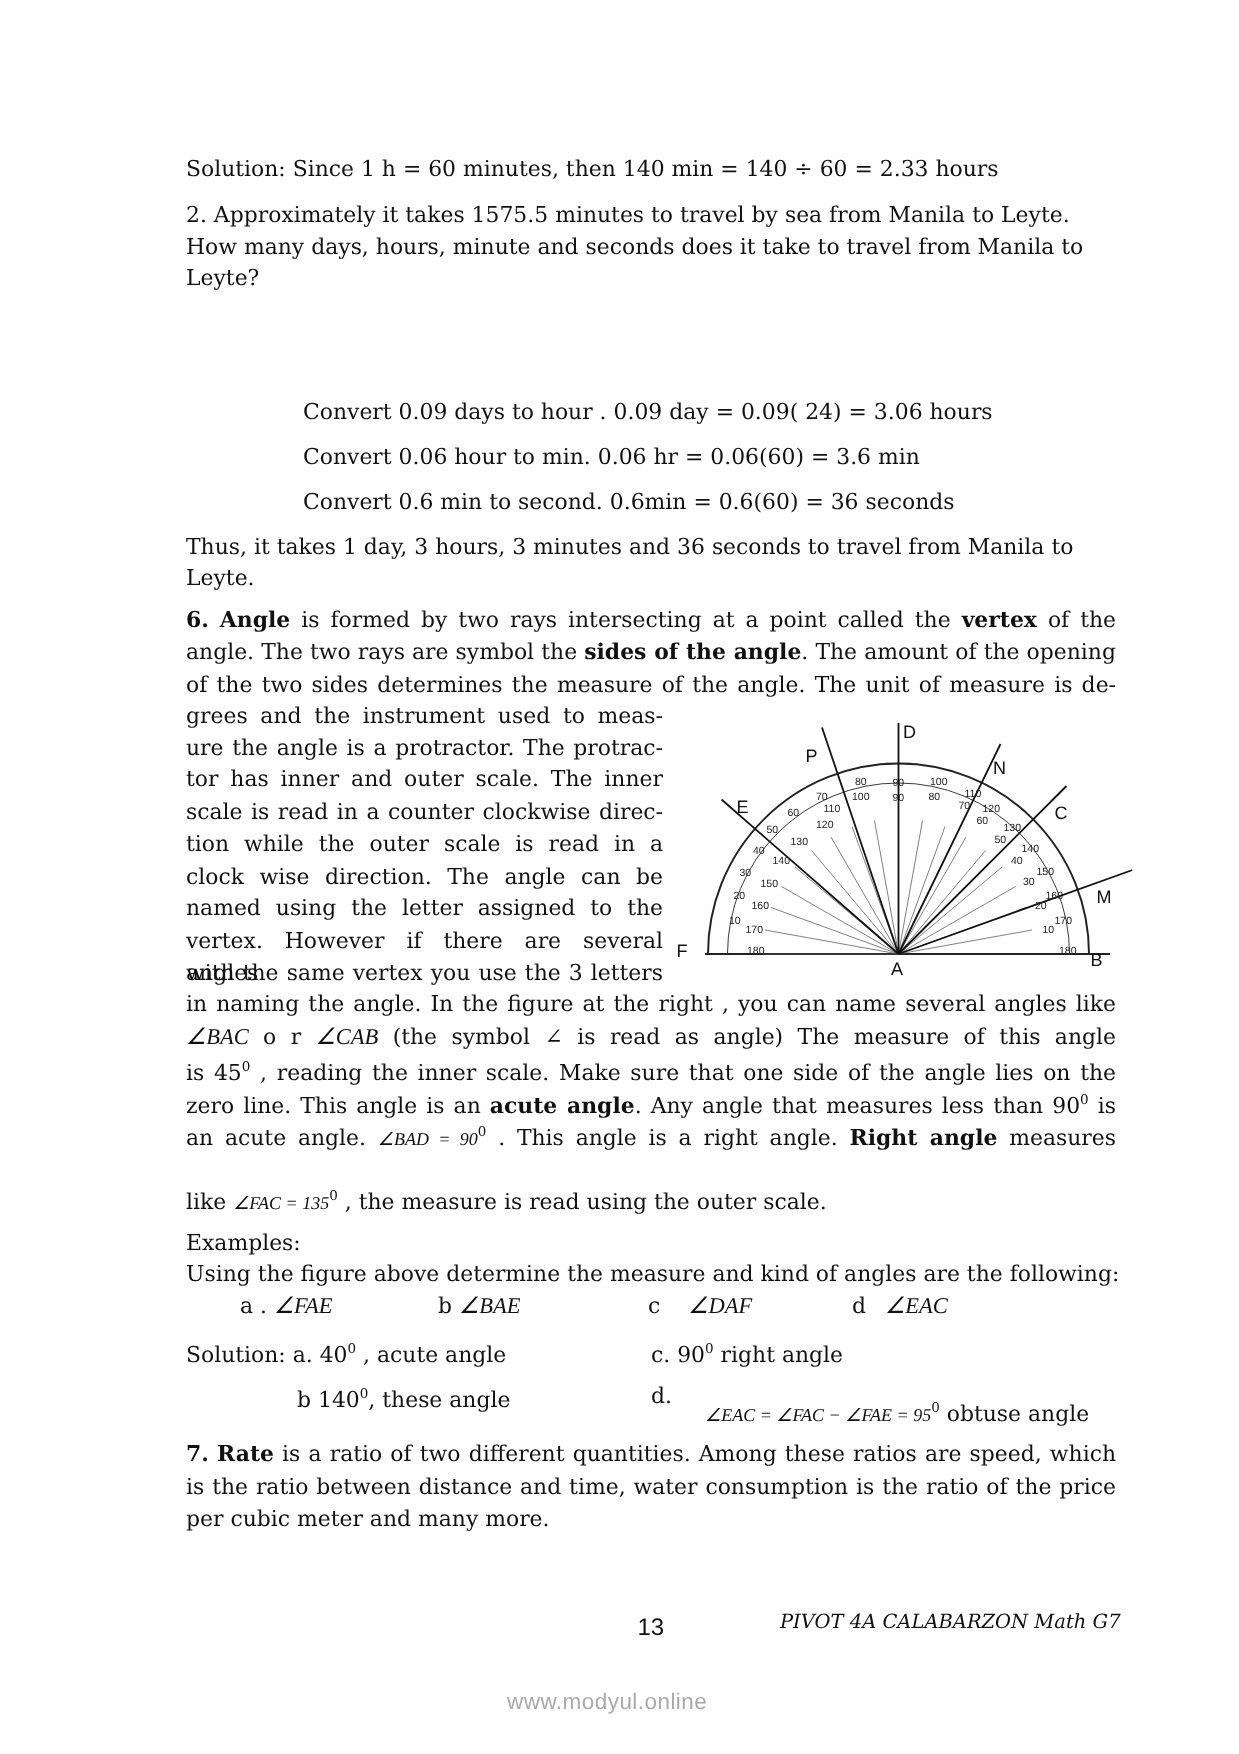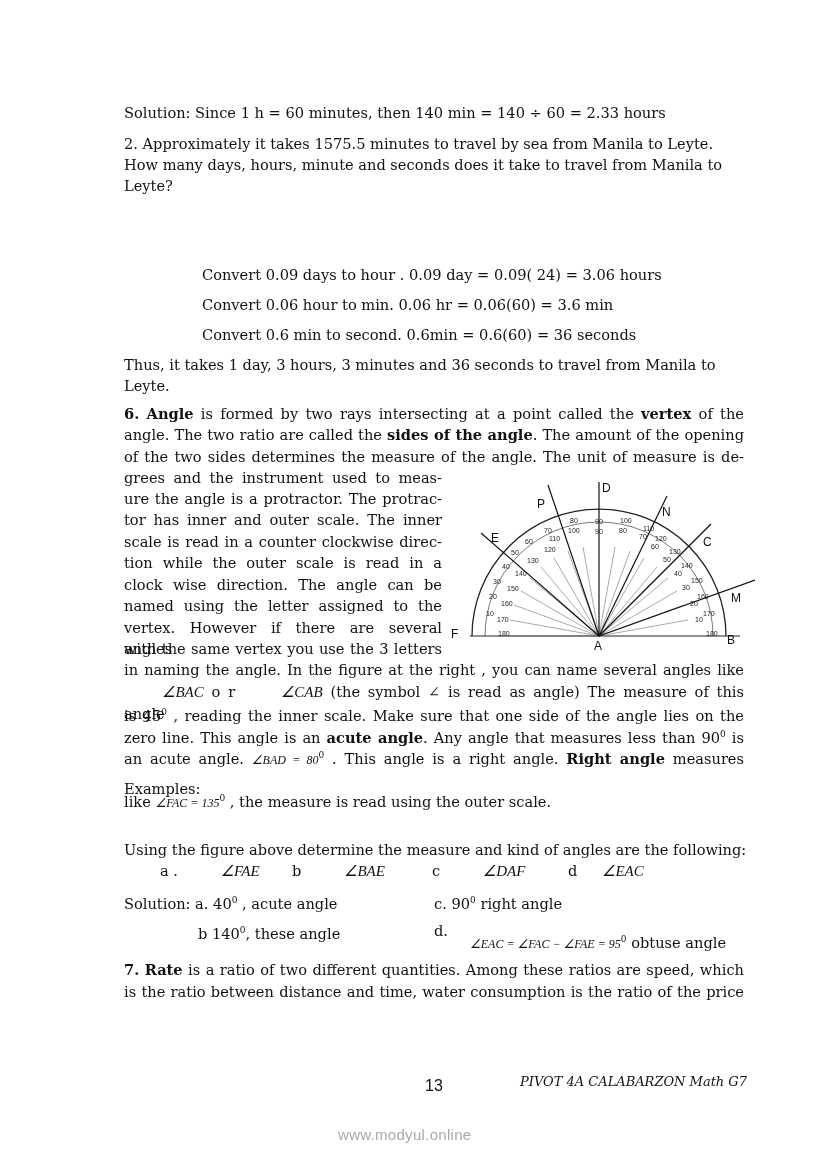--- a/index.html
+++ b/index.html
@@ -3,21 +3,21 @@
 <meta charset="utf-8">
 <style>
   html, body { margin:0; padding:0; background:#ffffff; }
   body { width:826px; height:1169px; position:relative; overflow:hidden;
          font-family:"DejaVu Serif", "Liberation Serif", serif; color:#111; }
   .page { position:absolute; left:0; top:0; width:826px; height:975px; }
   .line { position:absolute; left:124px; width:620px; font-size:14.6px; line-height:21px; white-space:nowrap; }
   .just { text-align:justify; text-align-last:justify; white-space:normal; }
   .indent { left:202px; }
   b { font-weight:bold; }
-  .m { font-family:"Liberation Serif", serif; font-style:italic; font-size:15px;margin-left:38px; }
+  .m { font-family:"Liberation Serif", serif; font-style:italic; font-size:15px; }
   .ms { font-family:"Liberation Serif", serif; font-style:italic; font-size:12px; }
   sup { font-size:9px; vertical-align:6px; }
   .narrow { width:318px; }
   .footer-num { position:absolute; left:425px; top:1077px; font-family:"Liberation Sans", sans-serif; font-size:16px; }
   .footer-title { position:absolute; left:520px; top:1074px; font-style:italic; font-size:13px; }
   .watermark { position:absolute; left:338px; top:1126px; font-family:"Liberation Sans", sans-serif; font-size:15px; color:#aaa; letter-spacing:0.3px; }
   .figure { position:absolute; left:445px; top:478px; width:310px; height:175px; }
 </style>
 </head>
 <body>
@@ -33,21 +33,21 @@
   <div class="line indent" style="top:264px">Convert 0.09 days to hour .   0.09 day = 0.09( 24) = 3.06 hours</div>
   <div class="line indent" style="top:294px">Convert 0.06 hour to min.   0.06 hr = 0.06(60) =  3.6 min</div>
   <div class="line indent" style="top:324px">Convert 0.6 min to second.   0.6min = 0.6(60) =  36 seconds</div>
   <div class="line" style="top:354px">Thus, it takes 1 day, 3 hours, 3 minutes and 36 seconds to travel from Manila to</div>
   <div class="line" style="top:375px">Leyte.</div>
 
   <div class="line just" style="top:403px">
     <b>6.</b> <b>Angle</b><span> is formed by two rays intersecting at a point called the </span><b>vertex</b><span> of the</span>
   </div>
   <div class="line just" style="top:424px">
-    <span>angle. The two ratio are called the </span><b>sides of the angle</b><span>.  The amount of the opening</span>
+    <span>angle. The two rays are symbol the </span><b>sides of the angle</b><span>.  The amount of the opening</span>
   </div>
   <div class="line just" style="top:446px">of the two sides determines the measure of the angle. The unit of measure is de-</div>
 
   <div class="line just narrow" style="top:467px">grees and the instrument used to meas-</div>
   <div class="line just narrow" style="top:488px">ure the angle is a protractor.  The protrac-</div>
   <div class="line just narrow" style="top:531px">scale is read in a counter clockwise direc-</div>
   <div class="line just narrow" style="top:509px">tor has inner and outer scale. The inner</div>
   <div class="line just narrow" style="top:552px">tion while the outer scale is read in a</div>
   <div class="line just narrow" style="top:574px">clock wise direction. The angle can be</div>
   <div class="line just narrow" style="top:595px">named using the letter assigned to the</div>
@@ -143,40 +143,41 @@
   <div class="line just" style="top:681px">
     <span class="m">∠BAC</span><span> o r </span><span class="m">∠CAB</span><span> (the  symbol  ∠  is read as angle) The  measure of this angle</span>
   </div>
   <div class="line just" style="top:702px">
     <span>is 45</span><sup>0</sup><span> , reading the inner scale. Make sure that one side of the angle lies on the</span>
   </div>
   <div class="line just" style="top:724px">
     <span>zero line.  This angle is an </span><b>acute angle</b><span>. Any angle that measures less than 90</span><sup>0</sup><span> is</span>
   </div>
   <div class="line just" style="top:745px">
-    <span>an acute angle. </span><span class="ms">∠BAD = 80</span><sup>0</sup><span> . This angle is a right angle. </span><b>Right angle</b><span> measures</span>
+    <span>an acute angle. </span><span class="ms">∠BAD = 90</span><sup>0</sup><span> . This angle is a right angle. </span><b>Right angle</b><span> measures</span>
   </div>
   <div class="line" style="top:788px">
     <span>like  </span><span class="ms">∠FAC = 135</span><sup>0</sup><span> , the measure is read using the outer scale.</span>
   </div>
 
-  <div class="line" style="top:778px">Examples:</div>
+  <div class="line" style="top:818px">Examples:</div>
   <div class="line" style="top:839px">Using the figure above determine the measure and kind of angles are the following:</div>
   <div class="line" style="top:860px; left:160px"><span>a . </span><span class="m">∠FAE</span></div>
   <div class="line" style="top:860px; left:292px"><span>b  </span><span class="m">∠BAE</span></div>
-  <div class="line" style="top:860px; left:432px"><span>c  </span><span class="m" style="">∠DAF</span></div>
-  <div class="line" style="top:860px; left:568px"><span>d  </span><span class="m" style="margin-left:20px">∠EAC</span></div>
+  <div class="line" style="top:860px; left:432px"><span>c  </span><span class="m" style="margin-left:14px">∠DAF</span></div>
+  <div class="line" style="top:860px; left:568px"><span>d  </span><span class="m" style="margin-left:8px">∠EAC</span></div>
 
   <div class="line" style="top:890px"><span>Solution: a.   40</span><sup>0</sup><span>  ,  acute angle</span></div>
   <div class="line" style="top:890px; left:434px"><span>c.  90</span><sup>0</sup><span> right angle</span></div>
   <div class="line" style="top:920px; left:198px"><span>b    140</span><sup>0</sup><span>,  these angle</span></div>
   <div class="line" style="top:920px; left:434px"><span>d.</span></div>
   <div class="line" style="top:929px; left:470px"><span class="ms">∠EAC = ∠FAC − ∠FAE = 95</span><sup>0</sup><span>  obtuse angle</span></div>
 
   <div class="line just" style="top:959px">
     <b>7.</b> <b>Rate</b><span> is a  ratio of two different quantities. Among these ratios are speed, which</span>
   </div>
   <div class="line just" style="top:981px">is  the ratio between distance and time, water consumption is the ratio of the price</div>
+  <div class="line" style="top:1002px">per cubic meter and many more.</div>
 
   <div class="footer-num">13</div>
   <div class="footer-title">PIVOT 4A CALABARZON Math G7</div>
   <div class="watermark">www.modyul.online</div>
 </div>
 
 </body></html>

